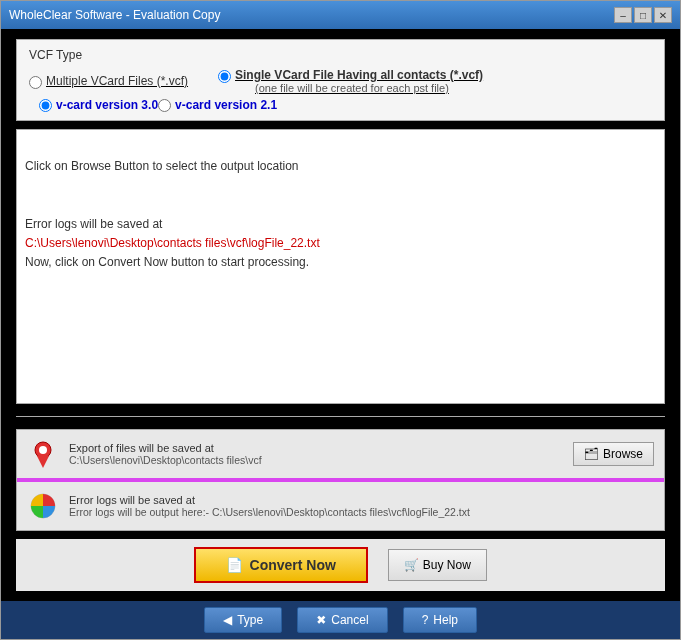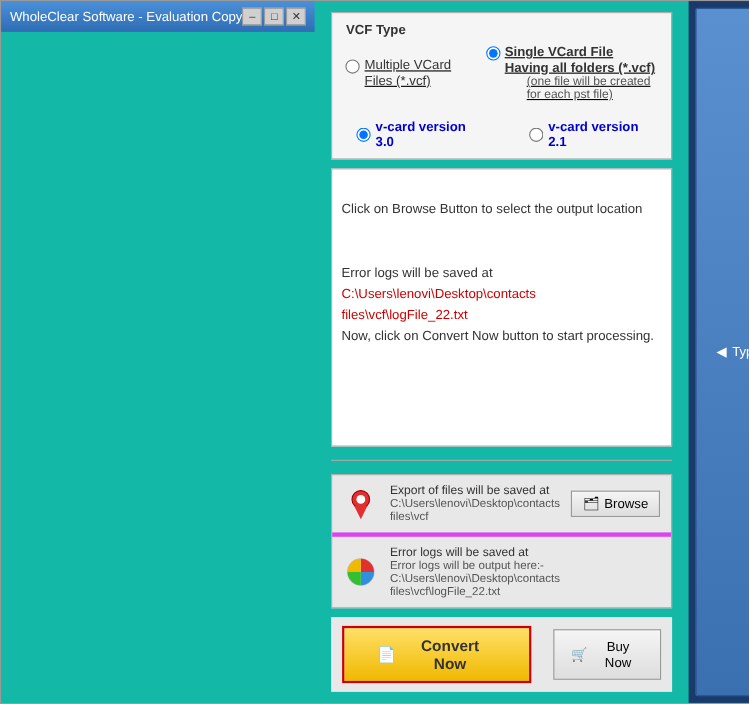--- a/index.html
+++ b/index.html
@@ -9,24 +9,24 @@
       background: #f0f0f0;
       width: 681px;
       height: 640px;
       overflow: hidden;
     }
 
     
     .window {
       width: 681px;
       height: 640px;
-      background: #14b8a6;
+      background: #000000;
       border: 1px solid #999;
       display: flex;
-      flex-direction: row;
+      flex-direction: column;
     }
 
     .title-bar {
       background: linear-gradient(to bottom, #4a90d9, #2e6db4);
       color: white;
       padding: 5px 8px;
       display: flex;
       align-items: center;
       justify-content: space-between;
       height: 28px;
@@ -67,21 +67,21 @@
 
     
     .vcf-group {
       border: 1px solid #aaa;
       padding: 8px 12px;
       background: #f5f5f5;
     }
 
     .vcf-group-title {
       font-size: 12px;
-      font-weight: bold;
+      font-weight: normal;
       margin-bottom: 6px;
       color: #333;
     }
 
     .radio-row {
       display: flex;
       align-items: center;
       gap: 30px;
       margin-bottom: 4px;
     }
@@ -110,22 +110,21 @@
 
     .radio-sublabel {
       font-size: 11px;
       color: #555;
       margin-left: 20px;
     }
 
     .version-row {
       display: flex;
       align-items: center;
-      gap: 40px;
-      margin-top: 16px;
+      margin-top: 4px;
       margin-left: 10px;
     }
 
     .version-option {
       display: flex;
       align-items: center;
       gap: 4px;
     }
 
     .version-label {
@@ -287,21 +286,21 @@
       <div class="radio-row">
 
         <div class="radio-option">
           <input type="radio" name="vcf_type" id="multi" style="">
           <label for="multi" class="radio-label">Multiple VCard Files (*.vcf)</label>
         </div>
 
         <div class="radio-option">
           <input type="radio" name="vcf_type" id="single" checked="" style="">
           <div>
-            <label for="single" class="radio-label-bold">Single VCard File Having all folders (*.vcf)</label>
+            <label for="single" class="radio-label-bold">Single VCard File Having all contacts (*.vcf)</label>
             <div class="radio-sublabel">(one file will be created for each pst file)</div>
           </div>
         </div>
       </div>
 
       <div class="version-row">
         <div class="version-option">
           <input type="radio" name="vcf_version" id="v30" checked="" style="">
           <label for="v30" class="version-label">v-card version 3.0</label>
         </div>

